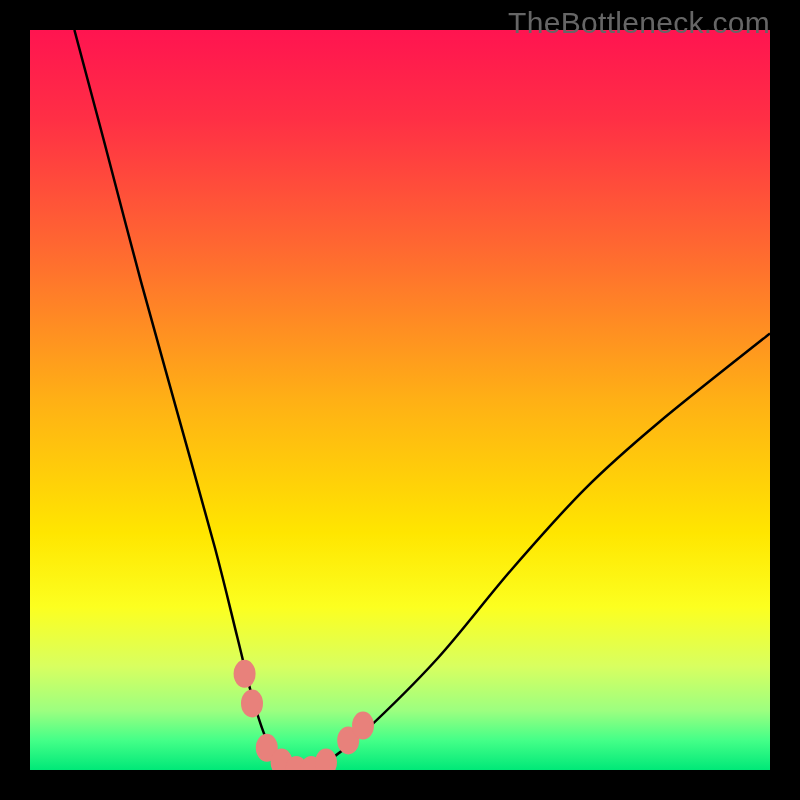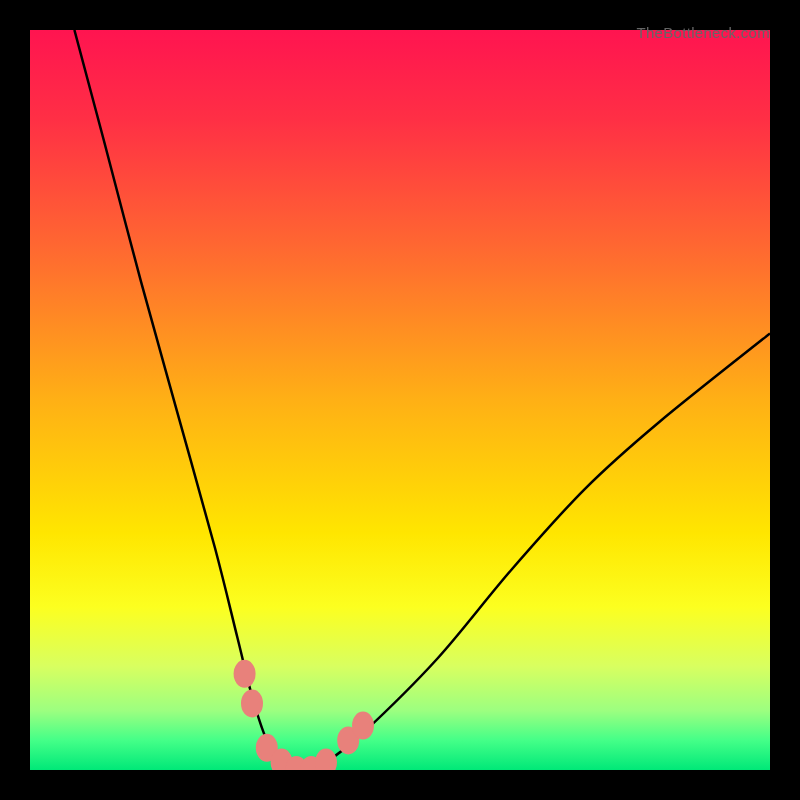--- a/index.html
+++ b/index.html
@@ -26,24 +26,24 @@
   }
   .gradient-bg {
     position: absolute;
     left: 0;
     top: 0;
     width: 100%;
     height: 100%;
   }
   .watermark {
     position: absolute;
-    top: 24px;
+    top: 6px;
     right: 30px;
     color: #666;
-    font-size: 15px;
+    font-size: 30px;
     font-weight: 500;
     letter-spacing: 0.3px;
   }
   svg.curves {
     position: absolute;
     left: 0;
     top: 0;
     width: 100%;
     height: 100%;
   }

